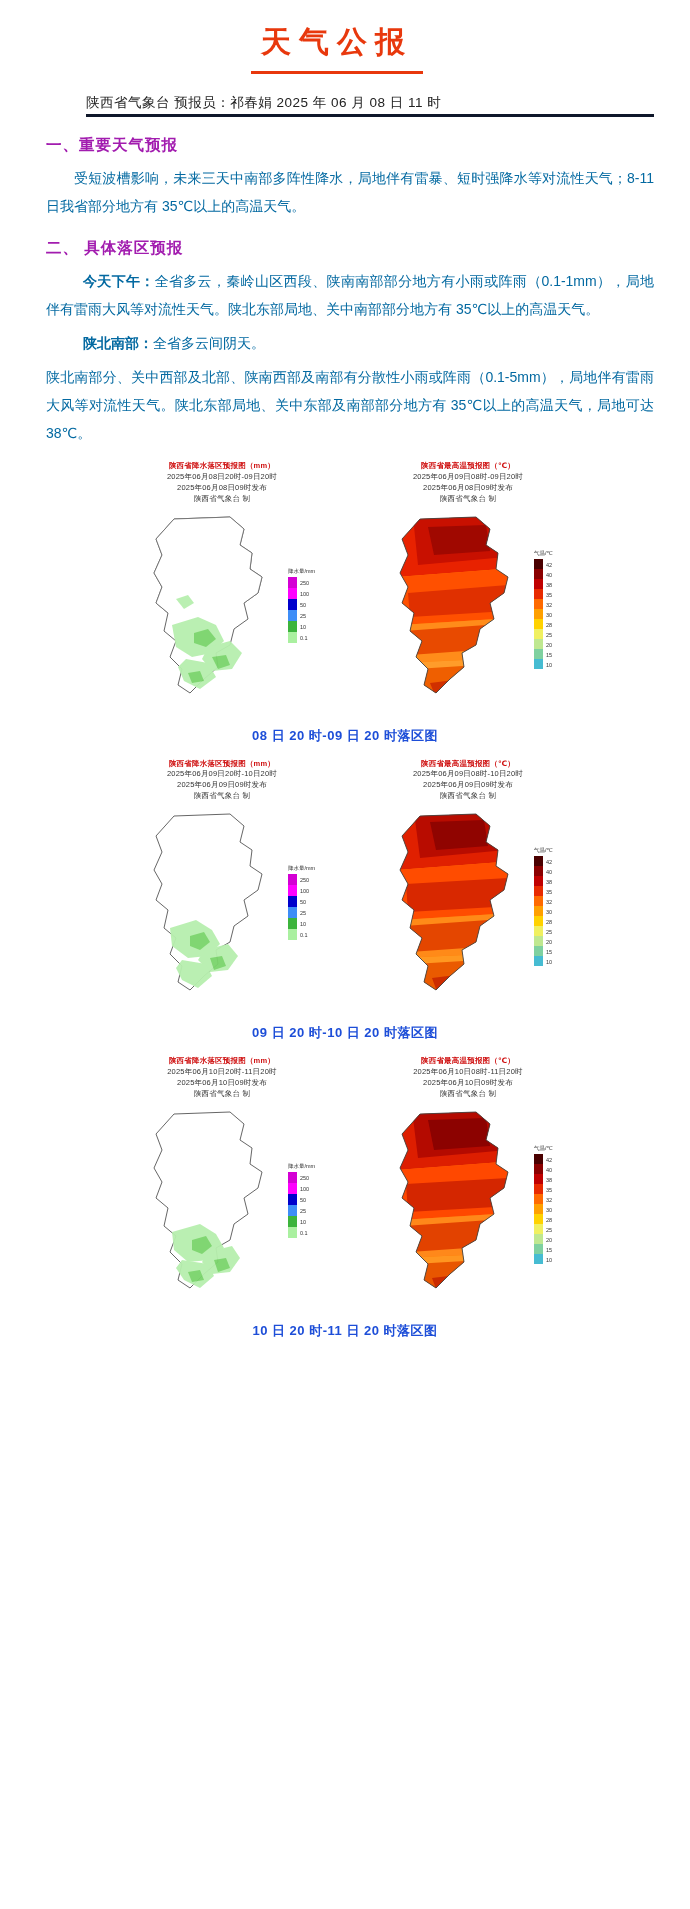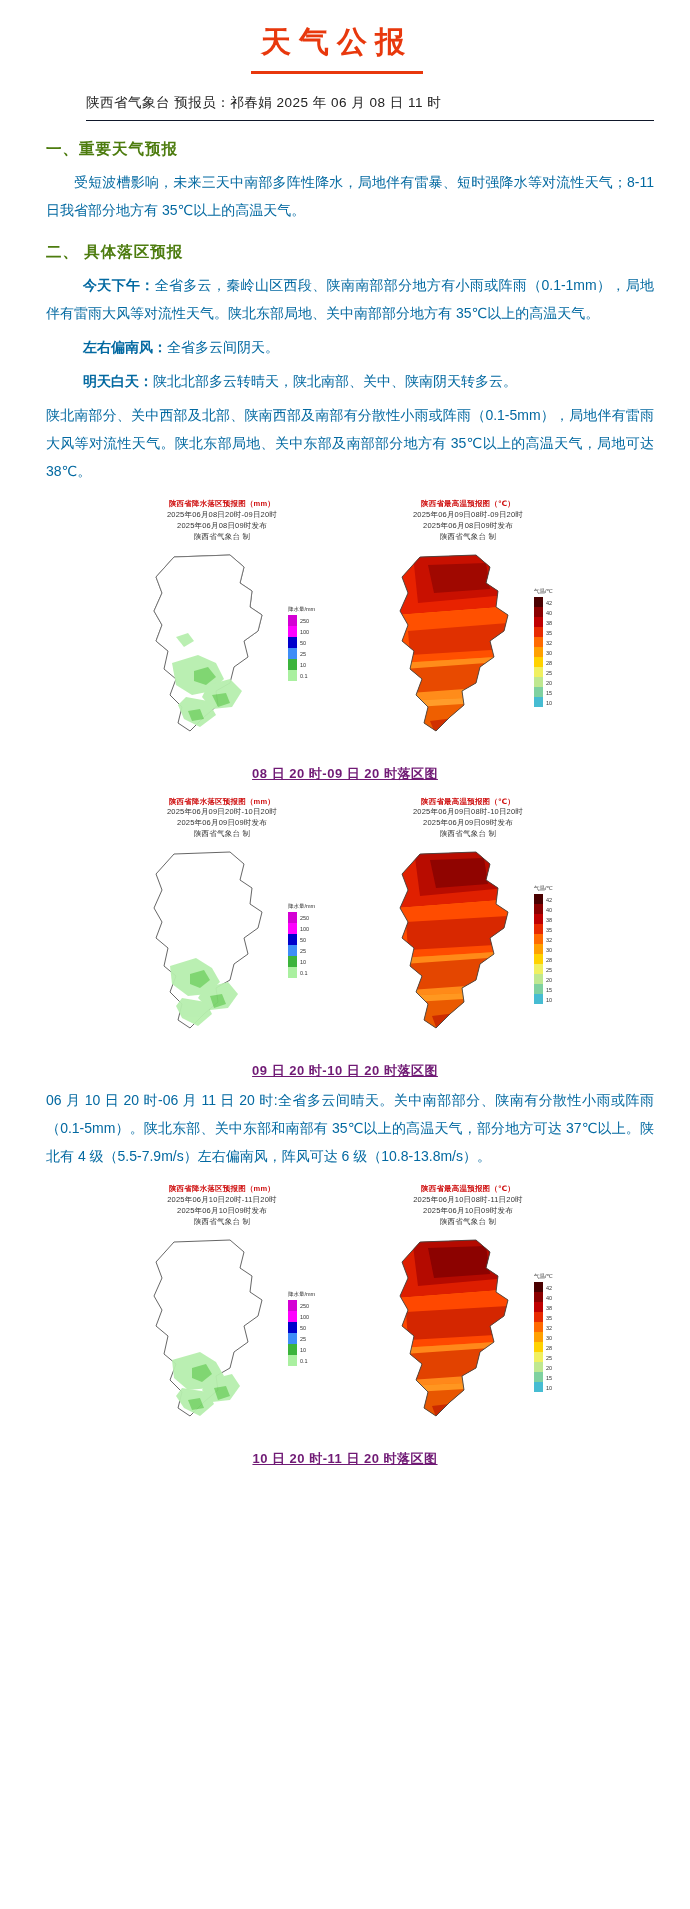--- a/index.html
+++ b/index.html
@@ -25,31 +25,31 @@
     color:#e8380d;
     font-size:30px;
     font-weight:bold;
     letter-spacing:8px;
     padding:4px 10px 8px 10px;
     border-bottom:3px solid #e8380d;
     font-family:"DejaVu Sans","Liberation Sans",sans-serif;
   }
   .byline{
     margin:14px 36px 16px 86px;
-    padding-bottom:8px;
-    border-bottom:1px solid #0f172a;
+    padding-bottom:2px;
+    border-bottom:3px solid #0f172a;
     font-size:13.5px;
     color:#222;
     letter-spacing:0.5px;
   }
   .section-head{
     margin:18px 36px 8px 46px;
     font-size:15.5px;
     font-weight:bold;
-    color:#4d7c0f;
+    color:#a21caf;
     letter-spacing:1px;
   }
   .para{
     margin:6px 36px 6px 46px;
     font-size:14px;
     line-height:2.0;
     text-align:justify;
     color:#0369a1;
   }
   .para.indent{ text-indent:28px; }
@@ -82,23 +82,22 @@
     display:block;
   }
   .map-canvas{
     position:relative;
     height:210px;
   }
   .fig-caption{
     margin-top:10px;
     font-size:13px;
     font-weight:bold;
-    color:#701a75;
+    color:#1d4ed8;
     letter-spacing:0.5px;
-    text-decoration:underline;
   }
   svg{display:block;margin:0 auto;}
 </style>
 </head>
 <body>
 
 <div class="page">
 
   <div class="title-wrap">
     <div class="main-title">天气公报</div>
@@ -108,24 +107,21 @@
 
   <div class="section-head">一、重要天气预报</div>
   <div class="para indent">受短波槽影响，未来三天中南部多阵性降水，局地伴有雷暴、短时强降水等对流性天气；8-11 日我省部分地方有 35℃以上的高温天气。</div>
 
   <div class="section-head">二、 具体落区预报</div>
 
   <div class="para">
     <span class="lbl">今天下午：</span><span>全省多云，秦岭山区西段、陕南南部部分地方有小雨或阵雨（0.1-1mm），局地伴有雷雨大风等对流性天气。陕北东部局地、关中南部部分地方有 35℃以上的高温天气。</span>
   </div>
   <div class="para">
-    <span class="lbl">左右偏南风：</span><span>全省多云间阴天。</span>
-  </div>
-  <div class="para">
-    <span class="lbl">明天白天：</span><span>陕北北部多云转晴天，陕北南部、关中、陕南阴天转多云。</span>
+    <span class="lbl">陕北南部：</span><span>全省多云间阴天。</span>
   </div>
   <div class="para">陕北南部分、关中西部及北部、陕南西部及南部有分散性小雨或阵雨（0.1-5mm），局地伴有雷雨大风等对流性天气。陕北东部局地、关中东部及南部部分地方有 35℃以上的高温天气，局地可达 38℃。</div>
 
   <div class="figure-block">
     <div class="map-pair">
 
       <div class="map-card">
         <div class="map-cap">
           <span>陕西省降水落区预报图（mm）</span>
           <span class="sub">2025年06月08日20时-09日20时</span>
@@ -319,21 +315,20 @@
                 <text x="188" y="160" font-size="5.5" fill="#333">10</text>
             </g>
           </svg>
         </div>
       </div>
 
     </div>
     <div class="fig-caption">09 日 20 时-10 日 20 时落区图</div>
   </div>
 
-  <div class="para">06 月 10 日 20 时-06 月 11 日 20 时:全省多云间晴天。关中南部部分、陕南有分散性小雨或阵雨（0.1-5mm）。陕北东部、关中东部和南部有 35℃以上的高温天气，部分地方可达 37℃以上。陕北有 4 级（5.5-7.9m/s）左右偏南风，阵风可达 6 级（10.8-13.8m/s）。</div>
 
   <div class="figure-block">
     <div class="map-pair">
 
       <div class="map-card">
         <div class="map-cap">
           <span>陕西省降水落区预报图（mm）</span>
           <span class="sub">2025年06月10日20时-11日20时</span>
           <span class="sub">2025年06月10日09时发布</span>
           <span class="sub">陕西省气象台 制</span>

